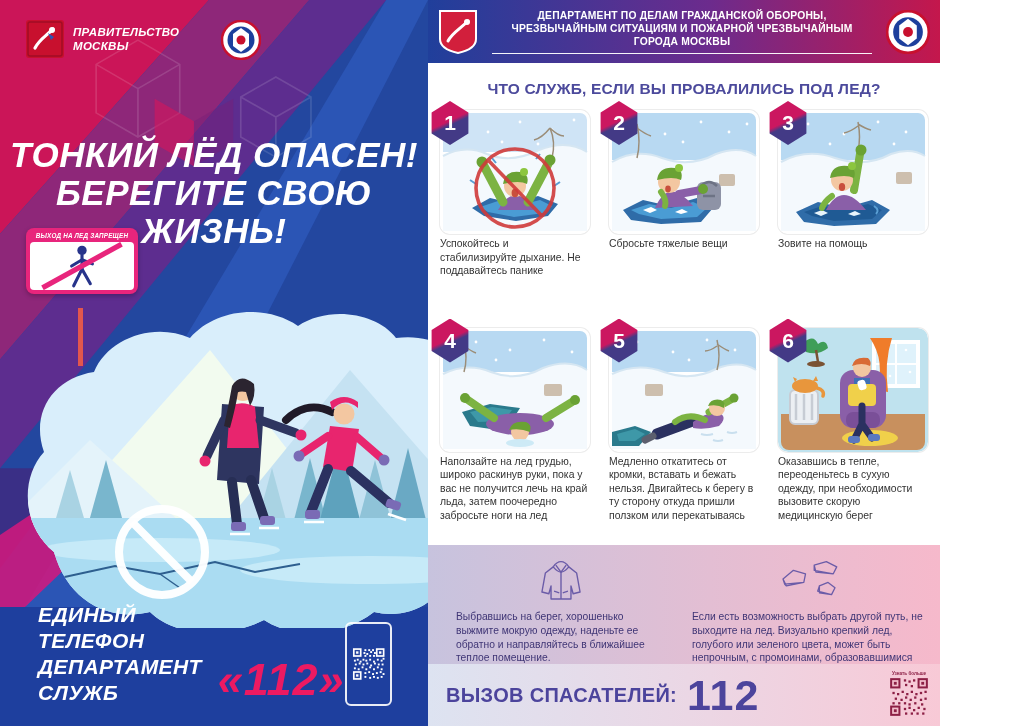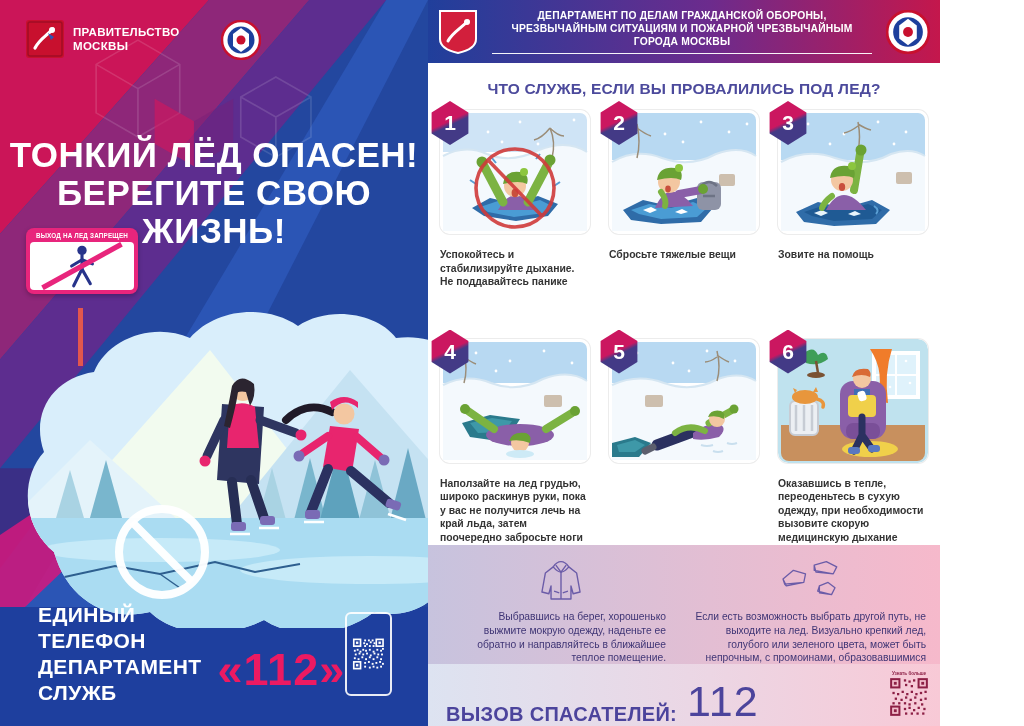--- a/index.html
+++ b/index.html
@@ -1,76 +1,76 @@
 <!DOCTYPE html>
 <html><head>
 <meta charset="utf-8">
 <style>
   * { margin:0; padding:0; box-sizing:border-box; }
   html,body { width:1024px; height:726px; }
   body { font-family:"Liberation Sans","DejaVu Sans",sans-serif; overflow:hidden; }
   .poster { position:relative; width:1024px; height:726px; display:flex; }
 
   
-  .left-panel { position:relative; width:428px; height:726px; background:#1e3f9e; overflow:hidden; }
+  .left-panel { position:relative; width:428px; height:726px; background:#1e3f9e; overflow:hidden;font-style:italic; }
   .left-bg { position:absolute; inset:0; }
   .left-header { position:absolute; top:20px; left:26px; right:6px; display:flex; align-items:flex-start; }
   .logo-group { display:flex; align-items:center; }
   .gov-emblem { width:38px; height:38px; flex:0 0 auto; }
   .gov-text { margin-left:9px; color:#fff; font-weight:bold; font-size:11.5px; line-height:14px; letter-spacing:.3px; }
   .dept-group { margin-left:42px; }
   .dept-emblem { width:40px; height:40px; flex:0 0 auto; }
   .dept-text { margin-left:8px; color:#fff; font-weight:bold; font-size:8.6px; line-height:11px; letter-spacing:.2px; }
   .left-title { position:absolute; top:136px; left:0; width:100%; text-align:center; color:#fff;
                 font-weight:bold; font-size:35px; line-height:38px; letter-spacing:.5px; }
   .illustration { position:absolute; top:220px; left:10px; width:492px; height:408px; }
   .ice-sign { position:absolute; left:26px; top:228px; width:112px; background:#e8257c; border-radius:8px;
               padding:3px 4px 4px; box-shadow:0 2px 5px rgba(0,0,0,.25); }
   .ice-sign-title { color:#fff; font-size:6.3px; font-weight:bold; text-align:center; letter-spacing:.2px; padding:1px 0 3px; white-space:nowrap; }
   .ice-sign-body { position:relative; background:#fff; border-radius:4px; height:48px; overflow:hidden; }
   .sign-pole { position:absolute; left:78px; top:308px; width:5px; height:58px; background:#e2574d; }
-  .left-footer { position:absolute; left:38px; right:36px; bottom:20px; display:flex; align-items:center; }
+  .left-footer { position:absolute; left:38px; right:36px; bottom:20px; display:flex; align-items:flex-end; }
   .phone-label { color:#fff; font-weight:bold; font-size:21px; line-height:26px; letter-spacing:.4px; }
   .phone-number { color:#ec1a62; font-weight:bold; font-size:45px; margin-left:16px; letter-spacing:1px;margin-top:32px; }
   .qr-big { margin-left:auto; width:84px; height:84px; border:2px solid rgba(255,255,255,.9); border-radius:6px; padding:5px; }
 
   
   .right-panel { position:relative; width:512px; height:726px; background:#ffffff; overflow:hidden; }
   .right-header { position:absolute; top:0; left:0; width:512px; height:63px;
                   background:linear-gradient(90deg,#203f9b 0%,#6c2b8d 55%,#c4174c 100%);
                   display:flex; align-items:center; padding:0 10px; }
   .rh-shield { width:40px; height:46px; flex:0 0 auto; }
   .rh-emblem { width:44px; height:44px; flex:0 0 auto; }
   .rh-text { flex:1; color:#fff; font-weight:bold; font-size:10.3px; line-height:13px; text-align:center;
              letter-spacing:.2px; padding:0 8px; }
   .rh-underline { height:1px; background:rgba(255,255,255,.95); margin:5px 6px 0; }
   .question-title { position:absolute; top:80px; left:0; width:512px; text-align:center;
                     color:#4c4a9c; font-weight:bold; font-size:15.5px; letter-spacing:.2px; }
   .steps-grid { position:absolute; top:110px; left:12px; width:488px;
                 display:grid; grid-template-columns:repeat(3,150px); column-gap:19px; row-gap:50px; }
   .step-card { position:relative; }
   .step-image { width:150px; height:124px; border-radius:10px; overflow:hidden; box-shadow:0 0 0 1px #ececec; }
-  .step-caption { margin-top:14px; font-size:10.4px; line-height:13.5px; color:#333; padding-right:2px;font-weight:bold; }
+  .step-caption { margin-top:3px; font-size:10.4px; line-height:13.5px; color:#333; padding-right:2px; }
   .hex-badge { position:absolute; top:-9px; left:-10px; width:40px; height:44px; z-index:3;
                clip-path:polygon(50% 0,96% 26%,96% 74%,50% 100%,4% 74%,4% 26%);
                background:linear-gradient(155deg,#cb1760 46%,#433a86 54%);
                color:#fff; font-weight:bold; font-size:21px; display:flex; align-items:center; justify-content:center; }
   .tips-band { position:absolute; top:545px; left:0; width:512px; height:119px;
                background:linear-gradient(90deg,#c7c3de 0%,#e3bed3 55%,#f6b9cb 100%);
                display:flex; }
-  .tip { padding-top:6px;text-align:right; }
+  .tip { padding-top:6px; }
   .tip-left { width:238px; padding-left:28px; }
   .tip-right { width:274px; padding-left:26px; padding-right:14px; }
   .tip-icon { display:block; margin:2px auto 5px; height:52px; }
   .tip-text { font-size:10.3px; line-height:13.8px; color:#3f3575; }
   .rescue-band { position:absolute; top:664px; left:0; width:512px; height:62px;
                  background:linear-gradient(90deg,#dde3f1 0%,#ecd6e4 55%,#f8c9d6 100%);
-                 display:flex; align-items:flex-end; padding-left:18px; }
+                 display:flex; align-items:center; padding-left:18px; }
   .rescue-label { color:#4c449c; font-weight:bold; font-size:20px; letter-spacing:.3px; }
-  .rescue-number { color:#4c449c; font-weight:normal; font-size:43px; margin-left:10px; letter-spacing:1px; }
+  .rescue-number { color:#4c449c; font-weight:bold; font-size:43px; margin-left:10px; letter-spacing:1px; }
   .mini-qr { position:absolute; right:10px; bottom:5px; width:42px; text-align:center; }
   .mini-qr-label { display:block; font-size:4.6px; font-weight:bold; color:#8c1f45; margin-bottom:1px; }
 </style>
 </head>
 <body>
 
 <div class="poster">
 
   <section class="left-panel">
     <svg class="left-bg" viewBox="0 0 512 726" preserveAspectRatio="none">
@@ -480,20 +480,21 @@
             <path d="M44 108 l-8 4" stroke="#5c5f6e" stroke-width="7" stroke-linecap="round"></path>
             <path d="M84 94 Q100 82 112 86 Q118 90 110 98 Q96 102 84 100 Z" fill="#8a5fa8"></path>
             <path d="M100 84 L122 72" stroke="#7cb342" stroke-width="7" stroke-linecap="round"></path>
             <circle cx="125" cy="70" r="4.5" fill="#6aa234"></circle>
             <path d="M96 92 C84 86 74 88 66 94" stroke="#7cb342" stroke-width="6" fill="none" stroke-linecap="round"></path>
             <circle cx="108" cy="80" r="8" fill="#f3c7a1"></circle>
             <path d="M99 78 Q102 70 112 72 Q117 74 115 80 Q108 76 99 78 Z" fill="#6aa234"></path>
             <path d="M92 106 q6 2 12 0 M104 112 q5 2 10 0 M118 104 q5 2 10 0" stroke="#c9dfee" stroke-width="2" fill="none"></path>
           </svg>
         </div>
+        <figcaption class="step-caption">Медленно откатитесь от кромки, вставать и бежать нельзя. Двигайтесь к берегу в ту сторону откуда пришли ползком или перекатываясь</figcaption>
       </figure>
 
       <figure class="step-card">
         <div class="hex-badge">6</div>
         <div class="step-image">
           <svg viewBox="0 0 150 124" width="150" height="124">
             <rect width="150" height="124" rx="10" fill="#bfe2ee"></rect>
             <path d="M3 86 h144 v28 a8 8 0 0 1 -8 8 H11 a8 8 0 0 1 -8 -8 z" fill="#c8905e"></path>
             <rect x="96" y="14" width="44" height="44" fill="#dff2fb" stroke="#ffffff" stroke-width="4"></rect>
             <line x1="118" y1="16" x2="118" y2="56" stroke="#fff" stroke-width="2"></line>
@@ -519,21 +520,21 @@
             <circle cx="84" cy="40" r="9" fill="#f3c7a1"></circle>
             <path d="M74 38 Q76 28 90 30 Q94 34 92 38 Q84 34 74 38 Z" fill="#d96b35"></path>
             <path d="M76 50 h16 v6 h-16 z" fill="#3f6fb5"></path>
             <rect x="70" y="56" width="28" height="22" rx="4" fill="#f0d04a"></rect>
             <path d="M84 78 L84 96 M84 96 L76 112 M84 96 L94 110" stroke="#2b3160" stroke-width="7" stroke-linecap="round"></path>
             <rect x="70" y="108" width="12" height="7" rx="3" fill="#5a78c0"></rect>
             <rect x="90" y="106" width="12" height="7" rx="3" fill="#5a78c0"></rect>
             <rect x="80" y="52" width="8" height="10" rx="3" fill="#fff" transform="rotate(-18 84 57)"></rect>
           </svg>
         </div>
-        <figcaption class="step-caption">Оказавшись в тепле, переоденьтесь в сухую одежду, при необходимости вызовите скорую медицинскую дыхание</figcaption>
+        <figcaption class="step-caption">Оказавшись в тепле, переоденьтесь в сухую одежду, при необходимости вызовите скорую медицинскую берег</figcaption>
       </figure>
     </div>
 
     <div class="tips-band">
       <div class="tip tip-left">
         <svg class="tip-icon" viewBox="0 0 60 60" width="56" height="52">
           <g fill="none" stroke="#6b5ca8" stroke-width="1.6" stroke-linejoin="round">
             <path d="M21 16 L12 23 L8 45 L16 47 L18.5 38 L18.5 53 L41.5 53 L41.5 38 L44 47 L52 45 L48 23 L39 16 Q34 22 30 22 Q26 22 21 16 Z"></path>
             <path d="M21 16 Q25 10 30 10 Q35 10 39 16"></path>
             <path d="M24 14 L30 22 L36 14"></path>

